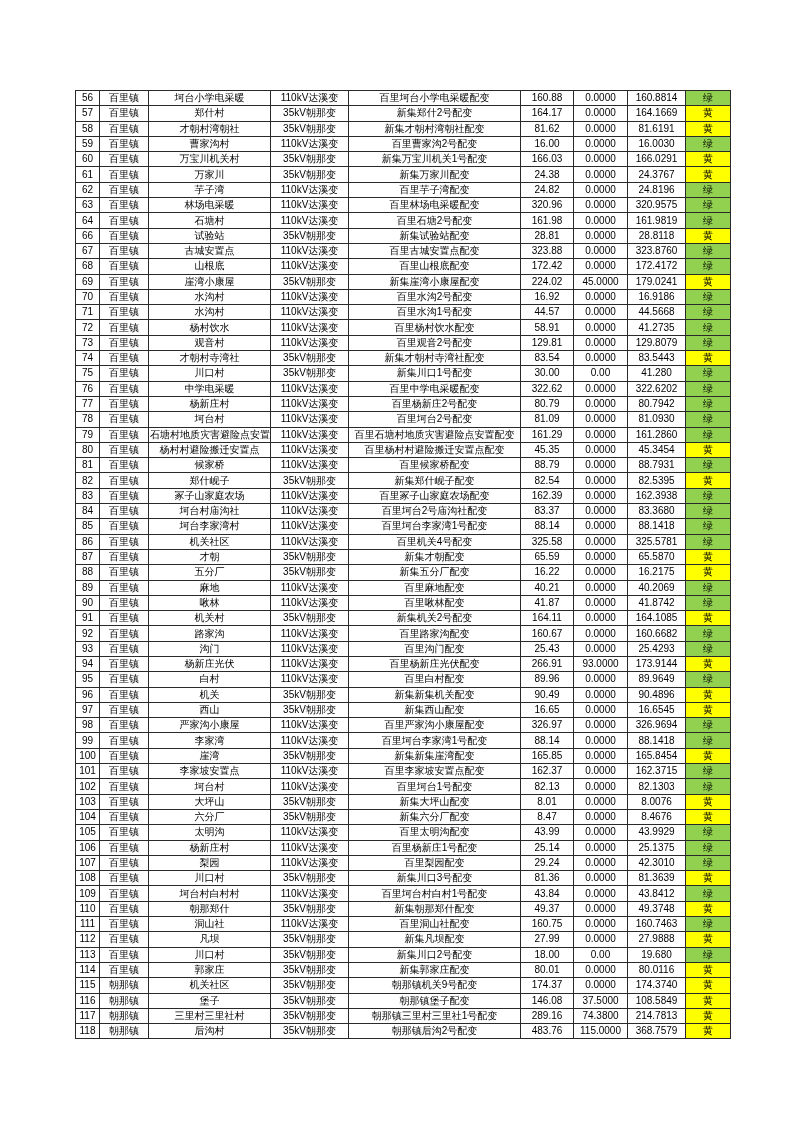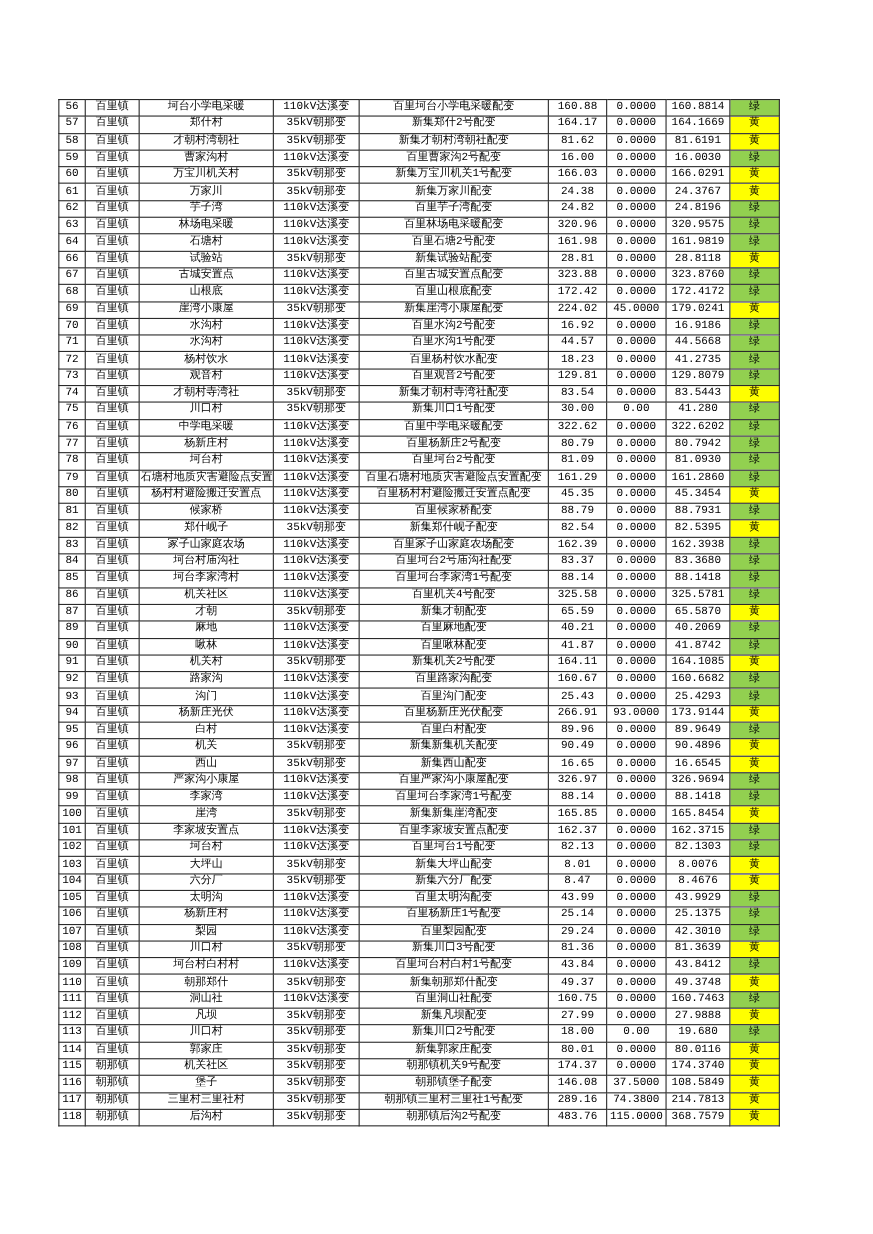--- a/index.html
+++ b/index.html
@@ -14,26 +14,26 @@
     font-family: "Liberation Serif", "DejaVu Serif", serif;
   }
   .page {
     position: absolute;
     left: 0; top: 0;
     width: 794px; height: 1122px;
     background: #ffffff;
   }
   table.grid {
     position: absolute;
-    left: 53px;
+    left: 75px;
     top: 90px;
     width: 655px;
     border-collapse: collapse;
     table-layout: fixed;
-    font-family: Liberation Mono, monospace;
+    font-family: Liberation Sans, sans-serif;
     font-size: 10px;
     color: #000000;
   }
   table.grid td {
     border: 1px solid #2a2a2a;
     padding: 0 1px;
     height: 14.3px;
     line-height: 14px;
     text-align: center;
     vertical-align: middle;
@@ -241,21 +241,21 @@
     <td class="c-num">44.5668</td>
     <td class="c-status" style="background-color: rgb(146, 208, 80);">绿</td>
   </tr>
 
   <tr>
     <td class="c-no">72</td>
     <td class="c-town">百里镇</td>
     <td class="c-village">杨村饮水</td>
     <td class="c-sub">110kV达溪变</td>
     <td class="c-trans">百里杨村饮水配变</td>
-    <td class="c-num">18.23</td>
+    <td class="c-num">58.91</td>
     <td class="c-num">0.0000</td>
     <td class="c-num">41.2735</td>
     <td class="c-status" style="background-color: rgb(146, 208, 80);">绿</td>
   </tr>
 
   <tr>
     <td class="c-no">73</td>
     <td class="c-town">百里镇</td>
     <td class="c-village">观音村</td>
     <td class="c-sub">110kV达溪变</td>
@@ -427,20 +427,31 @@
     <td class="c-town">百里镇</td>
     <td class="c-village">才朝</td>
     <td class="c-sub">35kV朝那变</td>
     <td class="c-trans">新集才朝配变</td>
     <td class="c-num">65.59</td>
     <td class="c-num">0.0000</td>
     <td class="c-num">65.5870</td>
     <td class="c-status" style="background-color: rgb(255, 255, 0);">黄</td>
   </tr>
 
+  <tr>
+    <td class="c-no">88</td>
+    <td class="c-town">百里镇</td>
+    <td class="c-village">五分厂</td>
+    <td class="c-sub">35kV朝那变</td>
+    <td class="c-trans">新集五分厂配变</td>
+    <td class="c-num">16.22</td>
+    <td class="c-num">0.0000</td>
+    <td class="c-num">16.2175</td>
+    <td class="c-status" style="background-color: rgb(255, 255, 0);">黄</td>
+  </tr>
 
   <tr>
     <td class="c-no">89</td>
     <td class="c-town">百里镇</td>
     <td class="c-village">麻地</td>
     <td class="c-sub">110kV达溪变</td>
     <td class="c-trans">百里麻地配变</td>
     <td class="c-num">40.21</td>
     <td class="c-num">0.0000</td>
     <td class="c-num">40.2069</td>

